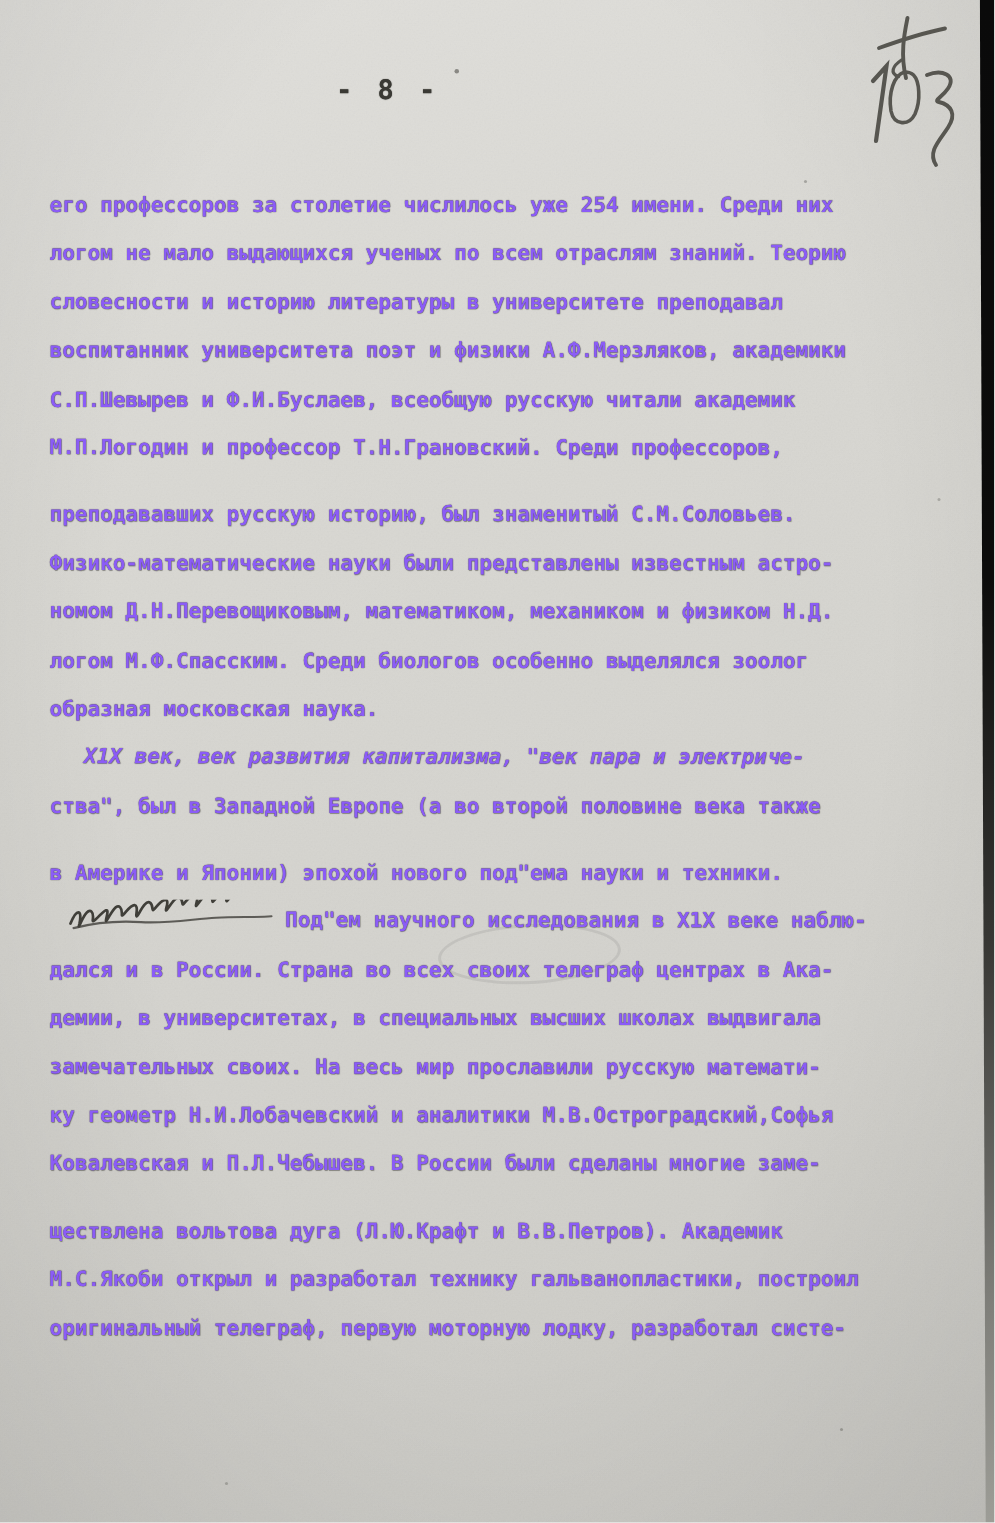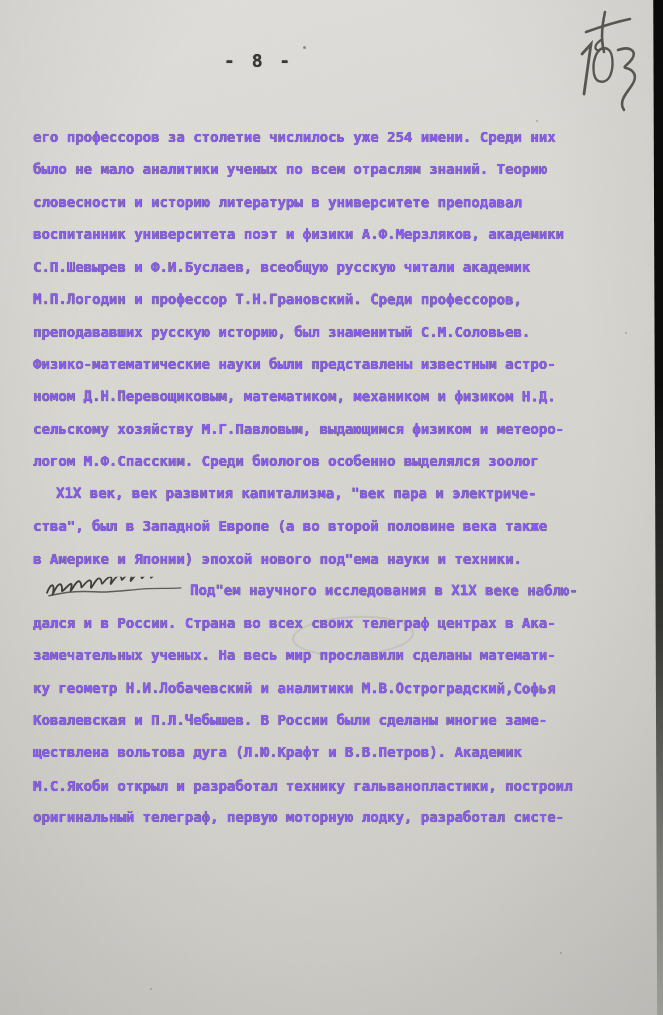--- a/index.html
+++ b/index.html
@@ -17,24 +17,24 @@
     position:absolute;left:224px;top:50px;
     font-size:18px;font-weight:bold;color:#3a3934;letter-spacing:3px;
     text-shadow:0 0 0.7px rgba(45,44,40,0.9);
   }
   .textblock{position:absolute;left:33px;top:121px;width:625px;}
   .line{
     height:32.4px;line-height:32.4px;white-space:nowrap;
     font-size:14px;font-weight:bold;color:#8b5cf6;
     text-shadow:0 0 0.7px rgba(45,44,40,0.85),0.4px 0.4px 0.6px rgba(45,44,40,0.4);
   }
-  .line.indent{padding-left:23px;}
+  .line.indent{padding-left:23px;font-style:italic;}
   .line.scribbled{padding-left:12px;}
   .line:nth-child(3n){transform:rotate(0.05deg);}
-  .line:nth-child(7n){transform:translateY(0.5px);}
+  .line:nth-child(7n){transform:translateY(0.5px);margin-top:12px;}
   .scribble-svg{vertical-align:-6px;margin-right:5px;}
   .handmark{position:absolute;left:570px;top:2px;pointer-events:none;}
   .stamp-ring{
     position:absolute;left:292px;top:616px;width:118px;height:36px;
     border:2px solid rgba(60,60,55,0.10);border-radius:50%;
     transform:rotate(-3deg);pointer-events:none;
   }
   .edge-strip{
     position:absolute;right:0;top:0;width:13px;height:1015px;
     background:linear-gradient(to bottom,#0a0a0a 0%,#0c0c0b 38%,#373734 62%,#7d7d78 85%,#9d9d97 100%);
@@ -73,41 +73,42 @@
         <path d="M33,46 c-7,2 -11,14 -9,26 c2,10 12,10 16,2 c4,-9 3,-22 -1,-26 c-2,-2 -4,-2 -6,-2 z" stroke-width="2.4"></path>
         <path d="M48,48 c10,-4 20,0 14,9 c-4,6 -10,8 -6,9 c8,2 12,8 6,17 c-5,8 -14,16 -8,25" stroke-width="2.6"></path>
       </g>
     </g>
   </svg>
 
   <div class="stamp-ring"></div>
 
   <div class="textblock">
     <div class="line">его профессоров за столетие числилось уже 254 имени. Среди них</div>
-    <div class="line">было не мало аналитики ученых по всем отраслям знаний. Теорию</div>
+    <div class="line">логом не мало выдающихся ученых по всем отраслям знаний. Теорию</div>
     <div class="line">словесности и историю литературы в университете преподавал</div>
     <div class="line">воспитанник университета поэт и физики А.Ф.Мерзляков, академики</div>
     <div class="line">С.П.Шевырев и Ф.И.Буслаев, всеобщую русскую читали академик</div>
     <div class="line">М.П.Логодин и профессор Т.Н.Грановский. Среди профессоров,</div>
     <div class="line">преподававших русскую историю, был знаменитый С.М.Соловьев.</div>
     <div class="line">Физико-математические науки были представлены известным астро-</div>
     <div class="line">номом Д.Н.Перевощиковым, математиком, механиком и физиком Н.Д.</div>
-    <div class="line">сельскому хозяйству М.Г.Павловым, выдающимся физиком и метеоро-</div>
     <div class="line">логом М.Ф.Спасским. Среди биологов особенно выделялся зоолог</div>
+    <div class="line">образная московская наука.</div>
     <div class="line indent">Х1Х век, век развития капитализма, "век пара и электриче-</div>
     <div class="line">ства", был в Западной Европе (а во второй половине века также</div>
     <div class="line">в Америке и Японии) эпохой нового под"ема науки и техники.</div>
     <div class="line scribbled"><svg class="scribble-svg" width="140" height="24" viewBox="0 0 140 24">
           <g stroke="#33322d" fill="none" stroke-width="1.8" stroke-linecap="round" opacity="0.92">
             <path d="M2,16 c4,-10 8,-10 6,0 c-2,8 4,-12 8,-8 c3,3 -2,10 4,4 c5,-5 8,-8 6,0 c-2,9 5,-11 9,-7 c3,3 -1,9 4,3 c5,-6 8,-6 7,1 c-1,8 5,-10 9,-7 c3,2 0,8 4,3 c5,-6 9,-7 7,0 c-2,8 5,-9 9,-6 c3,2 0,7 4,2 c5,-6 9,-6 7,1 c-2,8 5,-9 9,-5 c3,3 0,7 4,2 c4,-5 8,-6 7,0 c-1,7 5,-8 9,-5 c3,2 1,6 4,2 c4,-5 7,-4 6,1"></path>
             <path d="M4,19 c16,-4 30,-5 45,-4 c18,1 34,-2 50,-3 c14,-1 26,0 37,-1" stroke-width="1.4" opacity="0.8"></path>
           </g>
         </svg><span>Под"ем научного исследования в Х1Х веке наблю-</span></div>
     <div class="line">дался и в России. Страна во всех своих телеграф центрах в Ака-</div>
-    <div class="line">замечательных ученых. На весь мир прославили сделаны математи-</div>
+    <div class="line">демии, в университетах, в специальных высших школах выдвигала</div>
+    <div class="line">замечательных своих. На весь мир прославили русскую математи-</div>
     <div class="line">ку геометр Н.И.Лобачевский и аналитики М.В.Остроградский,Софья</div>
     <div class="line">Ковалевская и П.Л.Чебышев. В России были сделаны многие заме-</div>
     <div class="line">ществлена вольтова дуга (Л.Ю.Крафт и В.В.Петров). Академик</div>
     <div class="line">М.С.Якоби открыл и разработал технику гальванопластики, построил</div>
     <div class="line">оригинальный телеграф, первую моторную лодку, разработал систе-</div>
   </div>
 
   <div class="speck s1"></div>
   <div class="speck s2"></div>
   <div class="speck s3"></div>

